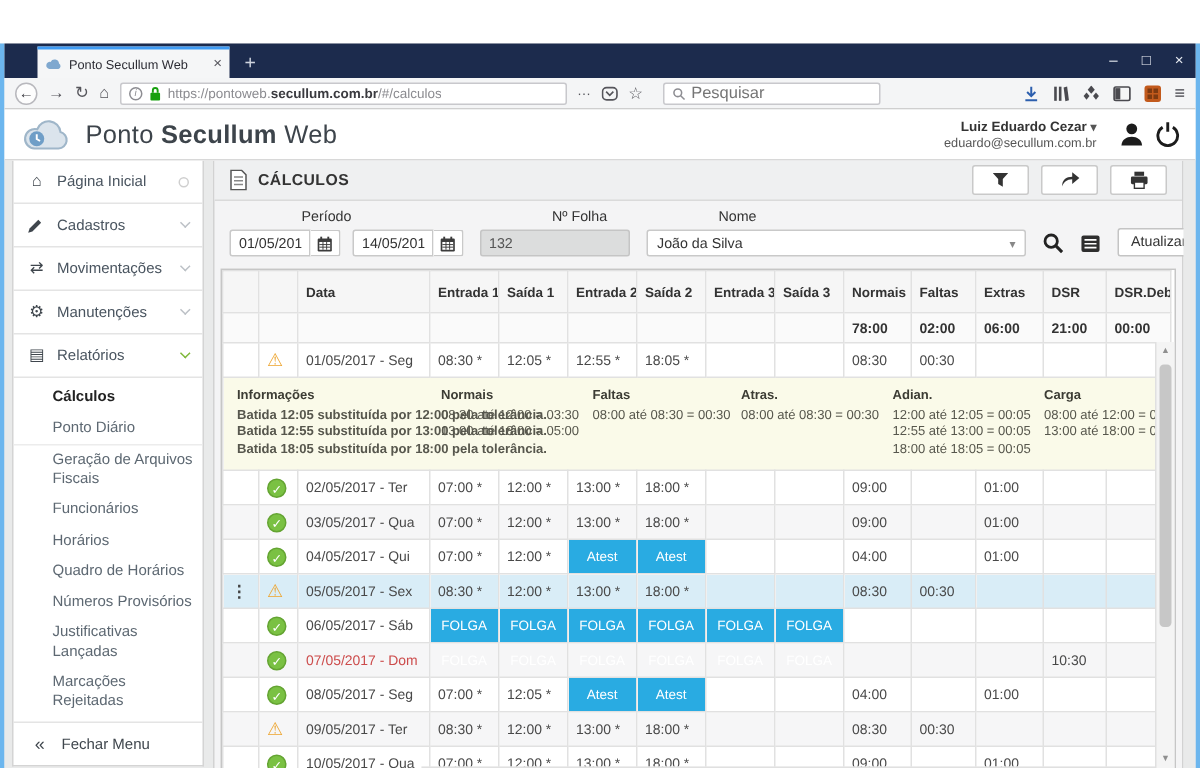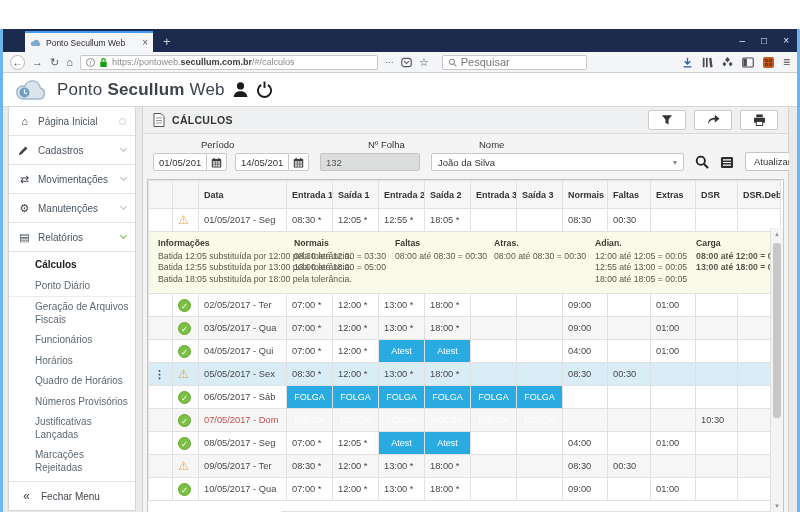--- a/index.html
+++ b/index.html
@@ -78,21 +78,21 @@
   td.blue{background:#29abe2;color:#fff;font-size:9px;text-align:center;}
   .okico{display:inline-block;width:13px;height:13px;border-radius:50%;background:#7ac143;border:1px solid #64a432;color:#fff;font-size:8.5px;line-height:12px;text-align:center;vertical-align:middle;}
   .wico{color:#eda530;font-size:12px;vertical-align:middle;}
   .kebab{color:#444;font-size:11px;font-weight:bold;}
   td.reddate{color:#cc4b4b;}
   tr.inforow td{background:#fafae9;height:auto;padding:6px 4px 8px 9px;}
   .icols{display:flex;gap:9px;align-items:flex-start;}
   .icol{font-size:8.7px;color:#57574d;line-height:11.5px;}
   .icol b{display:block;color:#3c3c34;margin-bottom:1px;}
   .icol span{display:block;}
-  .w-inf{width:127px;}.w-nor{width:93px;}.w-fal{width:90px;}.w-atr{width:93px;}.w-adi{width:92px;}.w-car{width:98px;font-weight:bold;}
+  .w-inf{width:127px;font-weight:bold;}.w-nor{width:93px;}.w-fal{width:90px;}.w-atr{width:93px;}.w-adi{width:92px;}.w-car{width:98px;}
   
   .vscroll{position:absolute;top:48px;right:0;bottom:0;width:13px;background:#f4f4f4;border-left:1px solid #e0e0e0;}
   .vthumb{position:absolute;top:15px;left:2px;right:2px;height:175px;background:#c7c7c7;border-radius:3px;}
   .varrow{position:absolute;left:0;width:12px;text-align:center;font-size:6px;color:#8f8f8f;}
   .hscroll{position:absolute;left:133px;right:13px;bottom:1px;height:13px;background:#f5f5f5;border:1px solid #e0e0e0;display:flex;align-items:center;padding:0 3px;gap:4px;}
   .hthumb{width:200px;height:9px;background:#c7c7c7;border-radius:4px;}
   .harrow{font-size:6px;color:#8f8f8f;}
   .hspacer{flex:1;}
   svg{display:block;}
 </style>
@@ -187,20 +187,24 @@
 
   <div class="appheader">
     <span>
         <svg width="36" height="24" viewBox="0 0 36 24">
           <path d="M10 21a6.5 6.5 0 1 1 1.8-12.8A8 8 0 0 1 27.3 10 5.6 5.6 0 0 1 26 21z" fill="#dbe4ec" stroke="#9fb6c9" stroke-width="1.4"></path>
           <circle cx="11.5" cy="14.5" r="5" fill="#6f9ec7"></circle>
           <path d="M11.5 11.5v3.2l2.2 1.3" stroke="#fff" stroke-width="1.3" fill="none"></path>
         </svg>
       </span>
     <span class="apptitle"><span>Ponto</span> <b>Secullum</b> <span>Web</span></span>
+    <div class="userblock">
+      <div class="uname"><span>Luiz Eduardo Cezar</span> <span class="caret">▾</span></div>
+      <div class="uemail">eduardo@secullum.com.br</div>
+    </div>
     <span class="hdrico">
         <svg width="17" height="17" viewBox="0 0 16 16">
           <circle cx="8" cy="4.6" r="3.4" fill="#1c1c1c"></circle>
           <path d="M1.5 15c.4-3.6 3.1-5.4 6.5-5.4s6.1 1.8 6.5 5.4z" fill="#1c1c1c"></path>
         </svg>
       </span>
     <span class="hdrico">
         <svg width="17" height="17" viewBox="0 0 16 16">
           <path d="M4.8 3.6a6.2 6.2 0 1 0 6.4 0" fill="none" stroke="#1c1c1c" stroke-width="1.8"></path>
           <line x1="8" y1="0.5" x2="8" y2="6.5" stroke="#1c1c1c" stroke-width="1.8"></line>
@@ -372,20 +376,36 @@
               <th>Entrada 2</th>
               <th>Saída 2</th>
               <th>Entrada 3</th>
               <th>Saída 3</th>
               <th>Normais</th>
               <th>Faltas</th>
               <th>Extras</th>
               <th>DSR</th>
               <th>DSR.Deb</th>
             </tr>
+            <tr class="totals">
+              <td></td>
+                  <td></td>
+                  <td></td>
+              <td></td>
+                  <td></td>
+                  <td></td>
+              <td></td>
+                  <td></td>
+                  <td></td>
+              <td>78:00</td>
+              <td>02:00</td>
+              <td>06:00</td>
+              <td>21:00</td>
+              <td>00:00</td>
+            </tr>
             <tr>
               <td></td>
               <td><span class="wico">⚠</span></td>
               <td>01/05/2017 - Seg</td>
               <td>08:30 *</td>
               <td>12:05 *</td>
               <td>12:55 *</td>
               <td>18:05 *</td>
               <td></td>
               <td></td>

